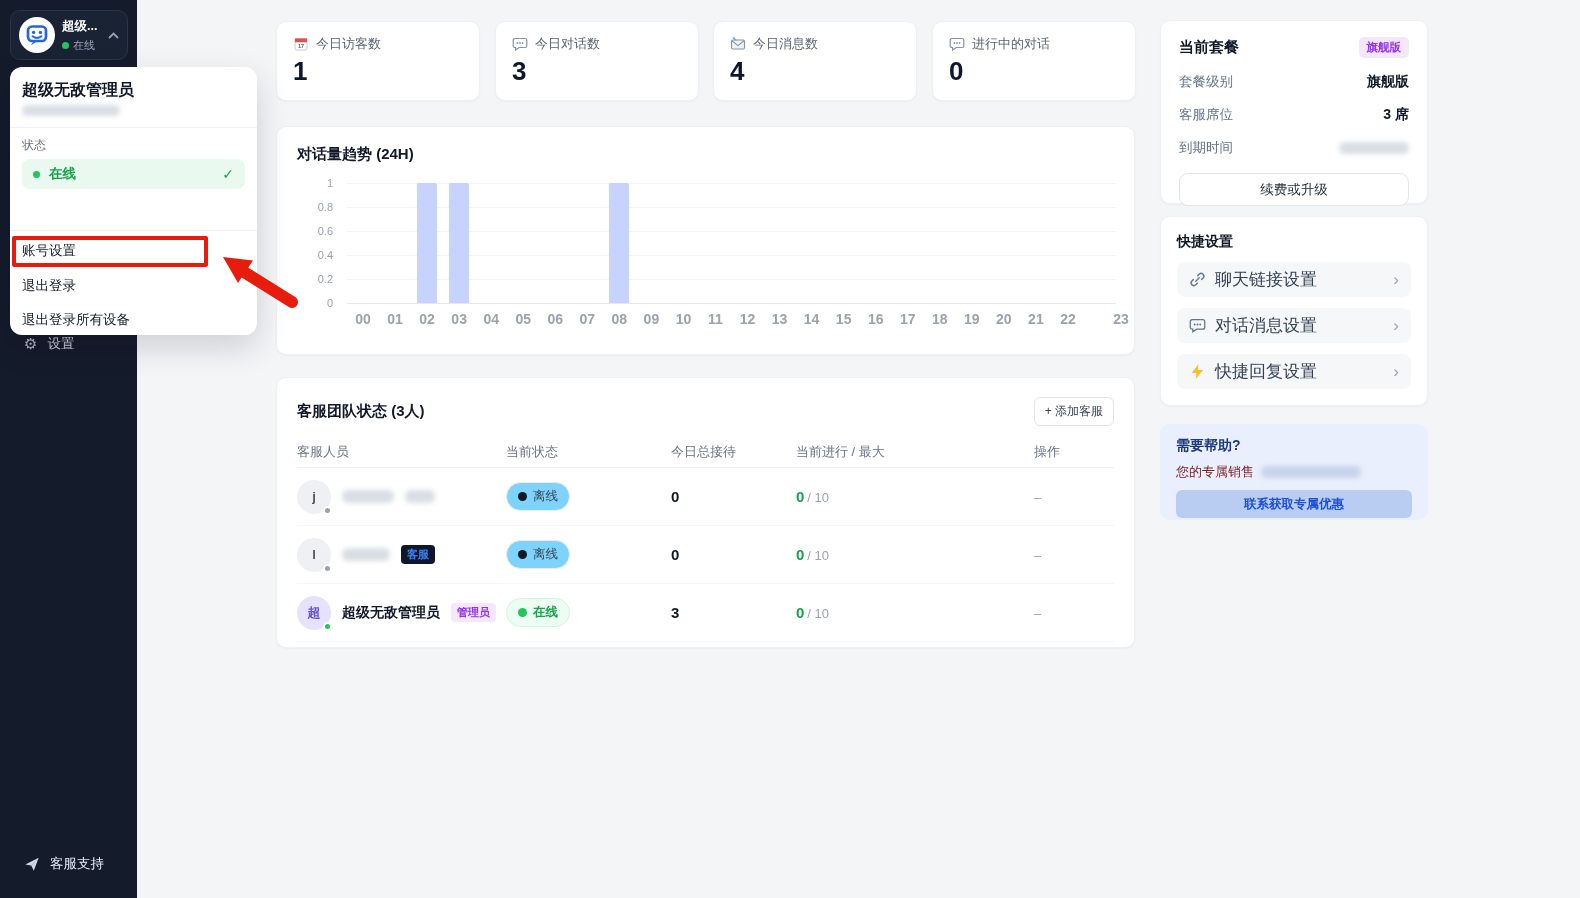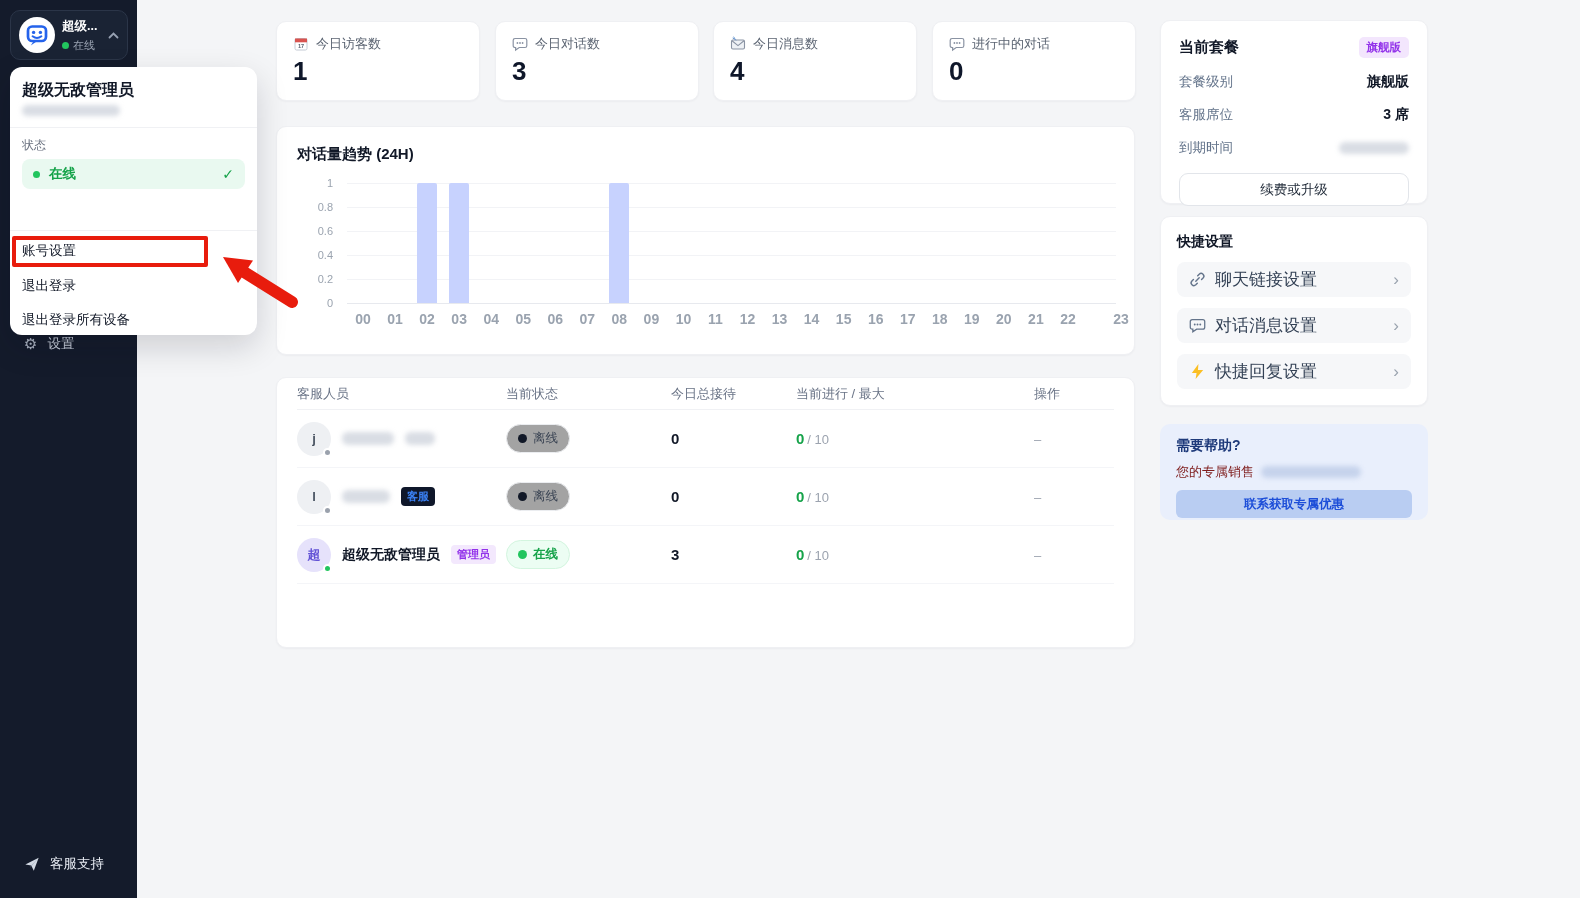--- a/index.html
+++ b/index.html
@@ -84,21 +84,21 @@
   .avatar.purple { background:#e6e2fb; color:#6353d6; font-weight:700; }
   .avatar .adot { position:absolute; right:-1px; bottom:-1px; width:9px; height:9px; border-radius:50%;
                   border:2px solid #fff; }
   .adot.gray { background:#9aa1ac; } .adot.green { background:#22c55e; }
   .pname { font-weight:600; color:#111827; font-size:14px; }
   .name-blur { height:13px; }
   .role-badge { font-size:11px; padding:2px 6px; border-radius:4px; font-weight:600; }
   .role-badge.blue { background:#0f172a; color:#3b82f6; }
   .role-badge.purple { background:#f3e8fd; color:#9333ea; }
   .pill { display:inline-flex; align-items:center; gap:6px; padding:5px 11px; border-radius:999px; font-size:12.5px; }
-  .pill.offline { background:#a3a3a3; border:1px solid #ebedf0; color:#374151; }
+  .pill.offline { background:#7dd3fc; border:1px solid #ebedf0; color:#374151; }
   .pill.offline .dot { width:9px; height:9px; }
   .pill.online { background:#ecfdf3; border:1px solid #d3f5df; color:#16a34a; font-weight:600; }
   .pill.online .dot { width:9px; height:9px; }
   .num-strong { font-size:15px; font-weight:800; color:#111827; }
   .cur { font-size:15px; font-weight:800; color:#16a34a; }
   .cur-max { font-size:13px; color:#9ca3af; margin-left:3px; }
   .dash { color:#9ca3af; font-size:13px; }
 
   
   .plan-card { left:1160px; top:20px; width:268px; height:184px; padding:16px 18px; }
@@ -289,20 +289,24 @@
         <div class="xtick" style="left: 77.0833%;">18</div>
         <div class="xtick" style="left: 81.25%;">19</div>
         <div class="xtick" style="left: 85.4167%;">20</div>
         <div class="xtick" style="left: 89.5833%;">21</div>
         <div class="xtick" style="left: 93.75%;">22</div>
         <div class="xtick" style="left: 97.9167%; margin-left: 21px;">23</div>
       </div>
   </div>
 
   <div class="card team-card">
+    <div class="team-head">
+      <div class="team-title">客服团队状态 (3人)</div>
+      <button class="add-btn">+ 添加客服</button>
+    </div>
     <div class="ttable">
       <div class="trow thead">
         <div class="c1">客服人员</div>
         <div class="c2">当前状态</div>
         <div class="c3">今日总接待</div>
         <div class="c4">当前进行 / 最大</div>
         <div class="c5">操作</div>
       </div>
 
       <div class="trow tbody-row">

